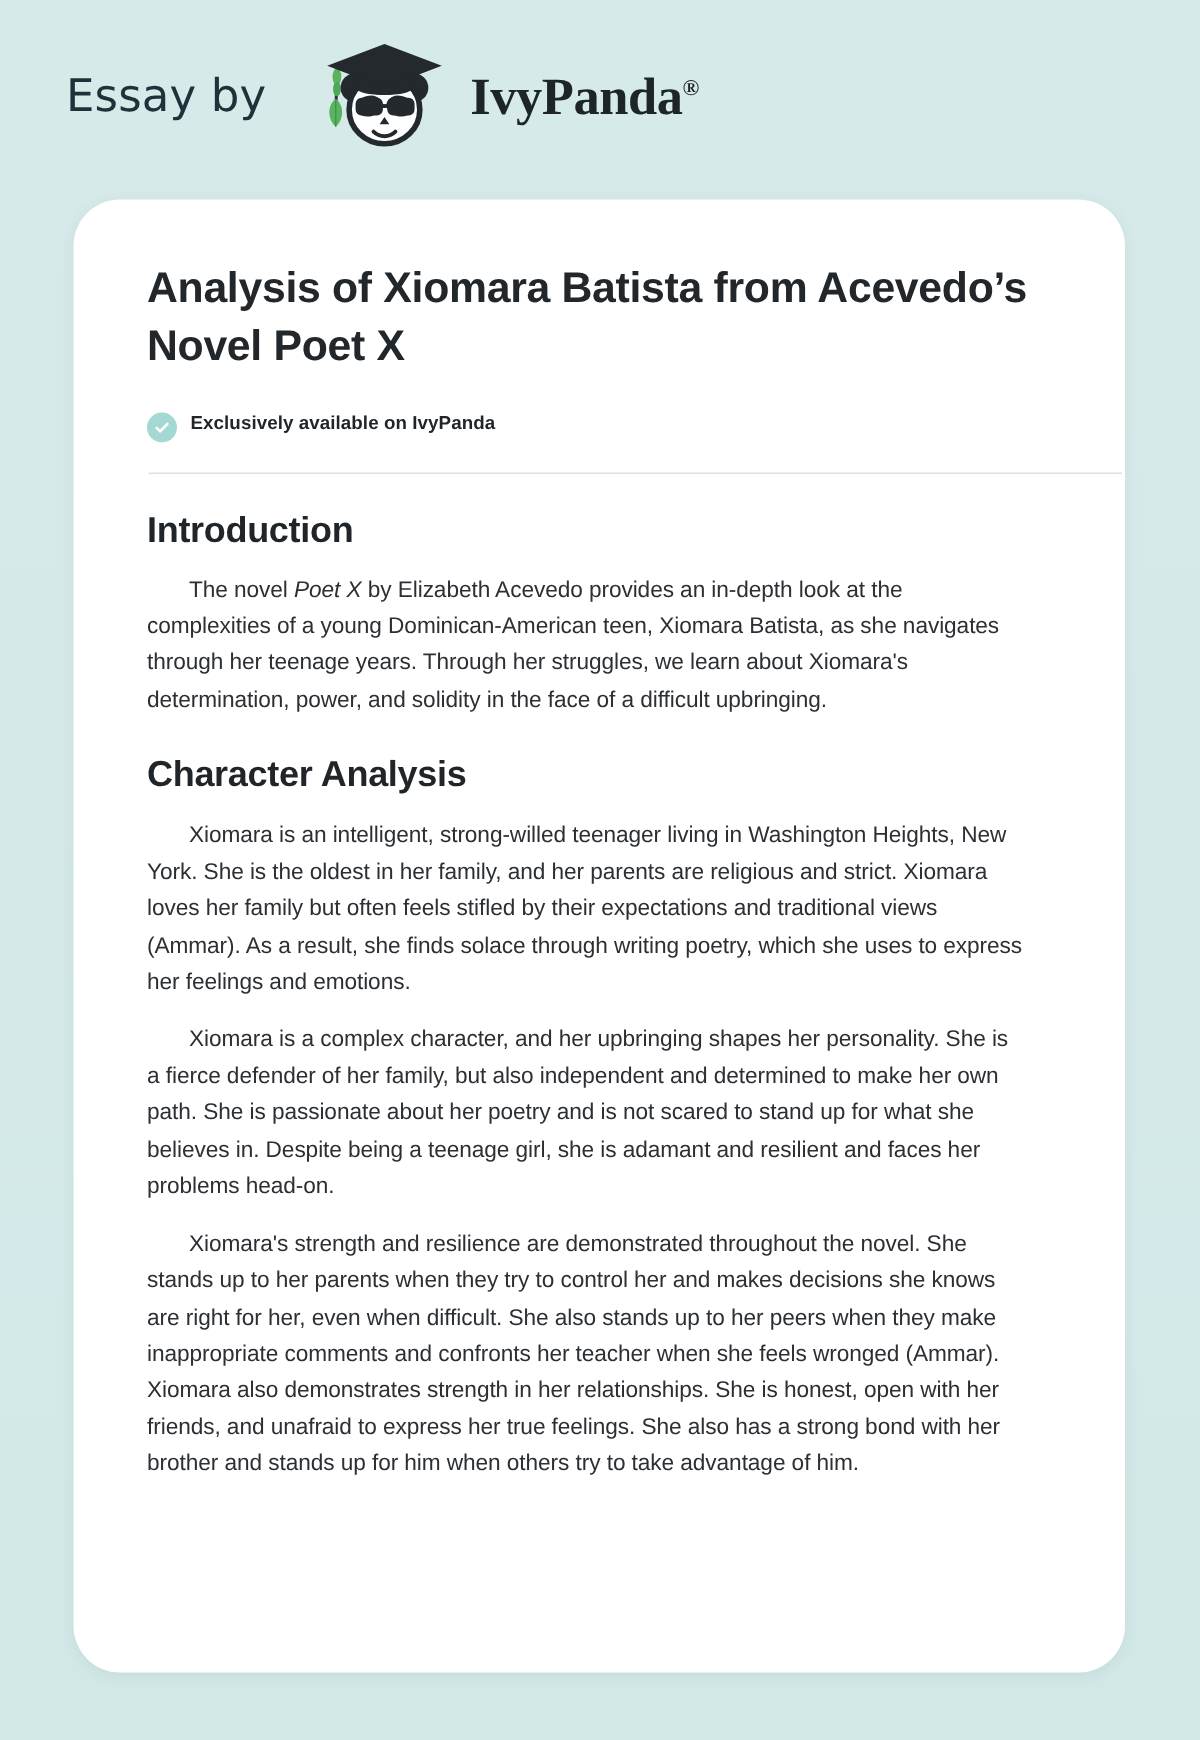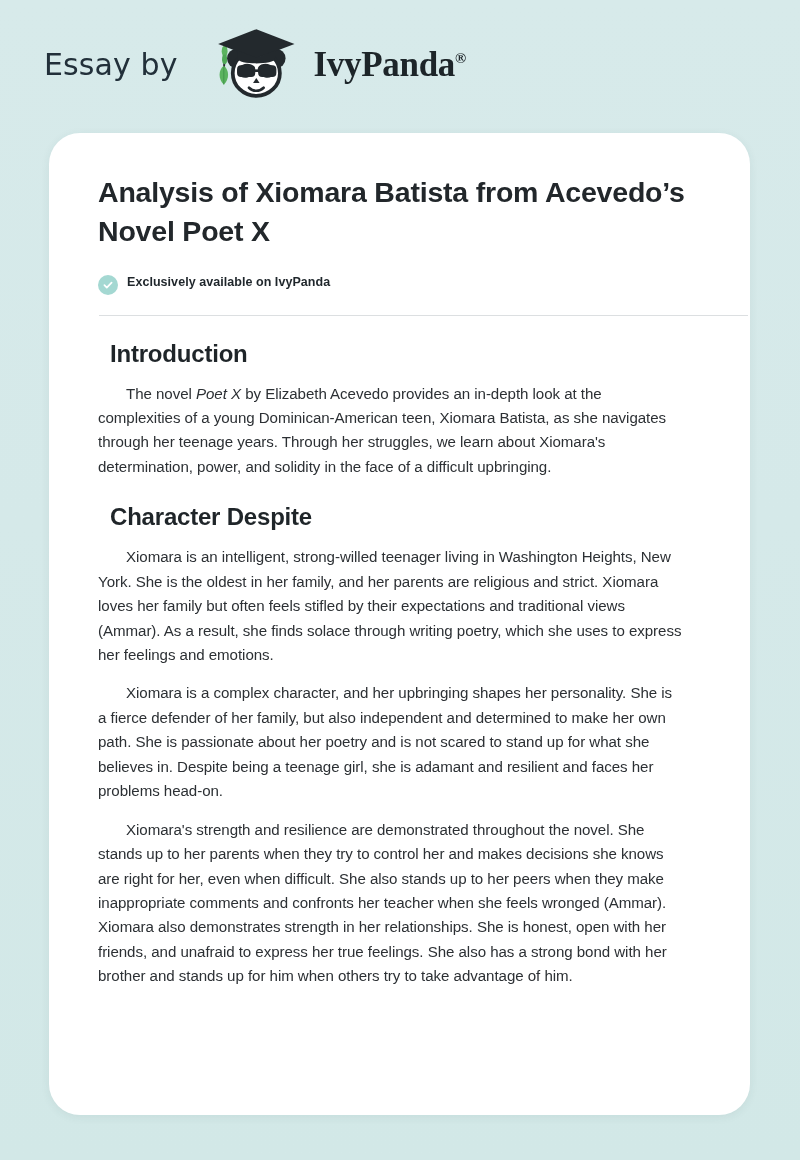--- a/index.html
+++ b/index.html
@@ -116,21 +116,21 @@
     margin-top: 20px;
     margin-left: 1px;
     width: 649px;
   }
 
   h2.section-heading {
     font-family: "Liberation Sans", sans-serif;
     font-weight: 700;
     font-size: 24px;
     color: #1f2529;
-    margin: 24px 0 0 12px;
+    margin: 24px 0 0 0;
     letter-spacing: -0.2px;
   }
 
   p.body-text {
     font-family: "Liberation Sans", sans-serif;
     font-size: 15.1px;
     line-height: 1.62;
     color: #2c3034;
     margin: 14px 18px 0 0;
     text-indent: 28px;
@@ -190,18 +190,18 @@
       </svg>
     </span>
     <span class="exclusive-label">Exclusively available on IvyPanda</span>
   </div>
 
   <div class="divider"></div>
 
   <h2 class="section-heading">Introduction</h2>
   <p class="body-text"><span>The novel </span><i>Poet X</i><span> by Elizabeth Acevedo provides an in-depth look at the complexities of a young Dominican-American teen, Xiomara Batista, as she navigates through her teenage years. Through her struggles, we learn about Xiomara's determination, power, and solidity in the face of a difficult upbringing.</span></p>
 
-  <h2 class="section-heading">Character Despite</h2>
+  <h2 class="section-heading">Character Analysis</h2>
   <p class="body-text"><span>Xiomara is an intelligent, strong-willed teenager living in Washington Heights, New York. She is the oldest in her family, and her parents are religious and strict. Xiomara loves her family but often feels stifled by their expectations and traditional views (Ammar). As a result, she finds solace through writing poetry, which she uses to express her feelings and emotions.</span></p>
   <p class="body-text"><span>Xiomara is a complex character, and her upbringing shapes her personality. She is a fierce defender of her family, but also independent and determined to make her own path. She is passionate about her poetry and is not scared to stand up for what she believes in. Despite being a teenage girl, she is adamant and resilient and faces her problems head-on.</span></p>
   <p class="body-text"><span>Xiomara's strength and resilience are demonstrated throughout the novel. She stands up to her parents when they try to control her and makes decisions she knows are right for her, even when difficult. She also stands up to her peers when they make inappropriate comments and confronts her teacher when she feels wronged (Ammar). Xiomara also demonstrates strength in her relationships. She is honest, open with her friends, and unafraid to express her true feelings. She also has a strong bond with her brother and stands up for him when others try to take advantage of him.</span></p>
 
 </div>
 
 </body></html>

